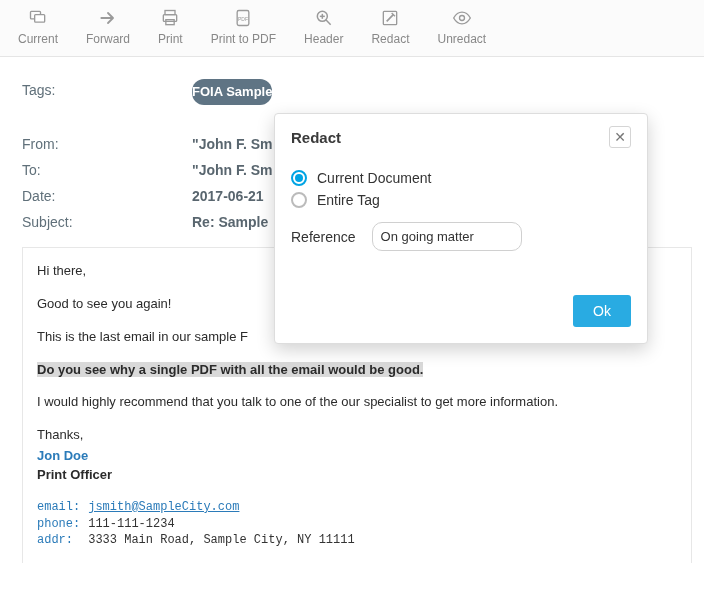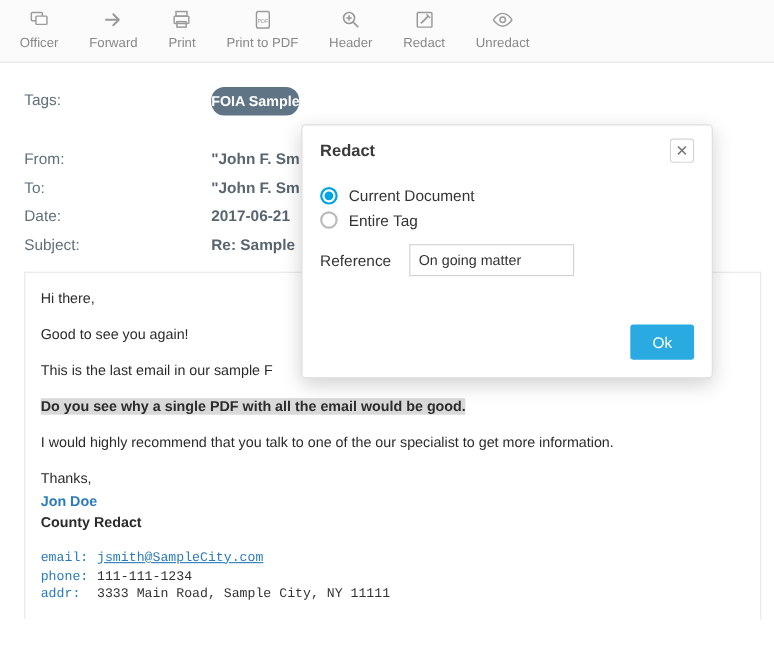--- a/index.html
+++ b/index.html
@@ -141,42 +141,42 @@
   .radio.checked::after {
     content:""; position:absolute; left:2px; top:2px;
     width:8px; height:8px; border-radius:50%;
     background:#00a4e4;
   }
   .ref-row {
     display:flex; align-items:center; margin-top: 14px;
   }
   .ref-label { font-size:14px; margin-right: 16px; color:#333; }
   .ref-input {
-    border:1px solid #d0d0d0; border-radius:0;
+    border:1px solid #d0d0d0; border-radius:10px;
     padding:6px 8px; font-size:13px; width: 150px; color:#333;
   }
   .dialog-footer { display:flex; justify-content:flex-end; margin-top: 44px;}
   .btn-primary {
     background:#29abe2; color:#fff; border:none;
     padding: 8px 20px; border-radius:3px; font-size:14px;
     cursor:pointer;
   }
 </style>
 </head>
 <body>
 
 <div class="toolbar">
   <div class="tool-btn">
     <span class="tool-icon">
       <svg viewBox="0 0 24 24">
           <rect x="3" y="4" width="12" height="9" rx="1" fill="none" stroke-width="1.6"></rect>
           <rect x="8" y="8" width="12" height="9" rx="1" fill="#fff" stroke-width="1.6"></rect>
         </svg>
     </span>
-    <span class="label">Officer</span>
+    <span class="label">Current</span>
   </div>
   <div class="tool-btn">
     <span class="tool-icon">
       <svg viewBox="0 0 24 24">
           <path d="M4 12h12M12 6l6 6-6 6" fill="none" stroke-width="2.2" stroke-linecap="round" stroke-linejoin="round"></path>
         </svg>
     </span>
     <span class="label">Forward</span>
   </div>
   <div class="tool-btn">
@@ -257,21 +257,21 @@
 
 <div class="body-frame">
   <p>Hi there,</p>
   <p>Good to see you again!</p>
   <p>This is the last email in our sample F</p>
   <p><span class="highlight">Do you see why a single PDF with all the email would be good.</span></p>
   <p style="max-width:540px;">I would highly recommend that you talk to one of the our specialist to get more information.</p>
   <p style="margin-bottom:2px;">Thanks,</p>
   <p style="margin:0;">
     <span class="sig-name">Jon Doe</span><br>
-    <span class="sig-title">County Redact</span>
+    <span class="sig-title">Print Officer</span>
   </p>
   <div style="height:14px;"></div>
   <div class="contact-row">
     <span class="ck">email:</span>
     <a href="#">jsmith@SampleCity.com</a>
   </div>
   <div class="contact-row">
     <span class="ck">phone:</span>
     <span>111-111-1234</span>
   </div>

